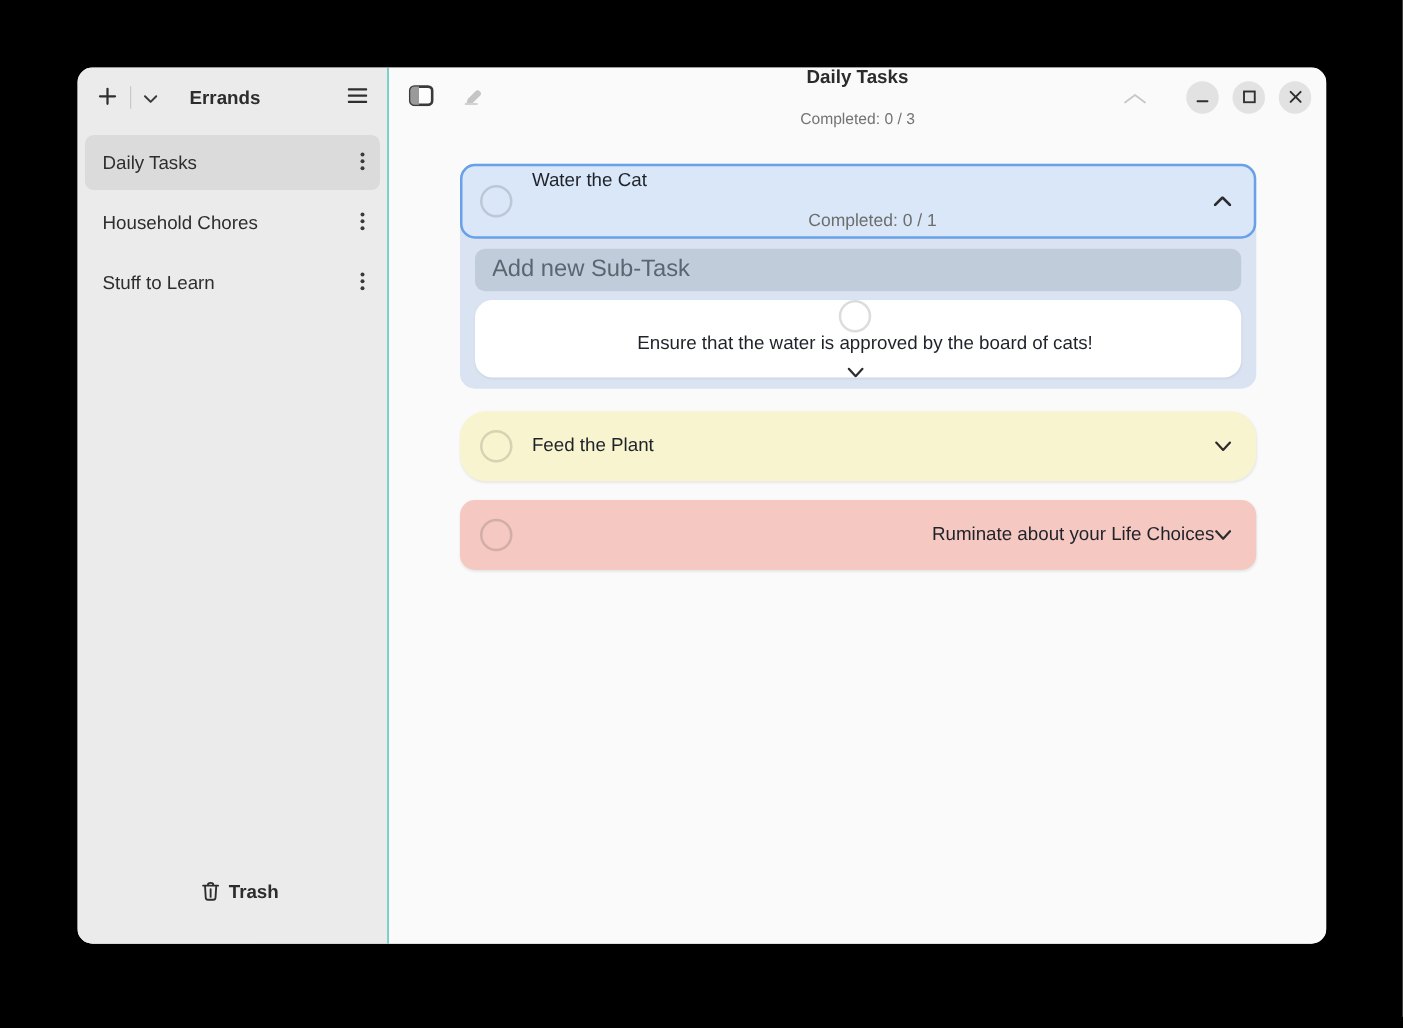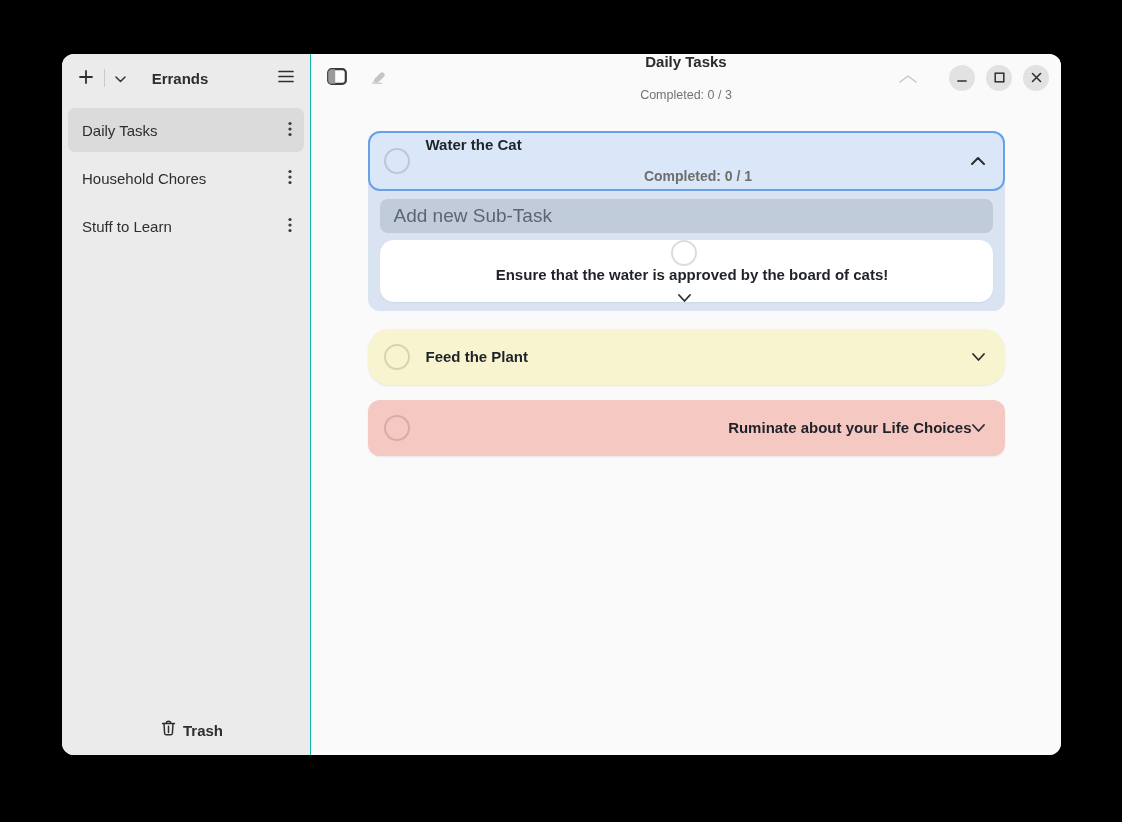--- a/index.html
+++ b/index.html
@@ -79,21 +79,21 @@
   .sidebar-row.selected { background: var(--selected-row-bg, #dbdbdb); }
   .sidebar-row-label {
     flex: 1;
     font-size: 15px;
     color: #2e2e2e;
   }
   .sidebar-footer {
     margin-top: auto;
     height: 50px;
     display: flex;
-    align-items: center;
+    align-items: flex-start;
     justify-content: center;
     gap: 7px;
     cursor: pointer;
     padding-left: 12px;
   }
   .trash-label { font-weight: bold; font-size: 15px; color: #2d2d2d; }
 
   
   .main { flex: 1; display: flex; flex-direction: column; background: var(--main-bg, #fafafa); }
   .main-header {
@@ -179,21 +179,21 @@
   .check-circle {
     width: 26px; height: 26px;
     min-width: 26px;
     border-radius: 50%;
     border: 2px solid rgba(40,40,40,0.16);
     background: transparent;
     box-sizing: border-box;
     cursor: pointer;
     padding: 0;
   }
-  .task-text { margin-left: 16px; flex: 1; line-height: 1.25; font-weight: bold; }
+  .task-text { margin-left: 16px; flex: 1; line-height: 1.25; }
   .task-title { font-size: 15px; color: #1f2329; }
   .task-subtitle { font-size: 14px; color: #6d6d6d; margin-top: 13px; text-align: center; }
   .chevron { display: flex; align-items: center; }
 
   .subtask-entry {
     margin: 8px 12px 0;
     height: 34px;
     background: var(--subtask-entry-fill, #c1ccdb);
     border-radius: 8px;
     display: flex;

